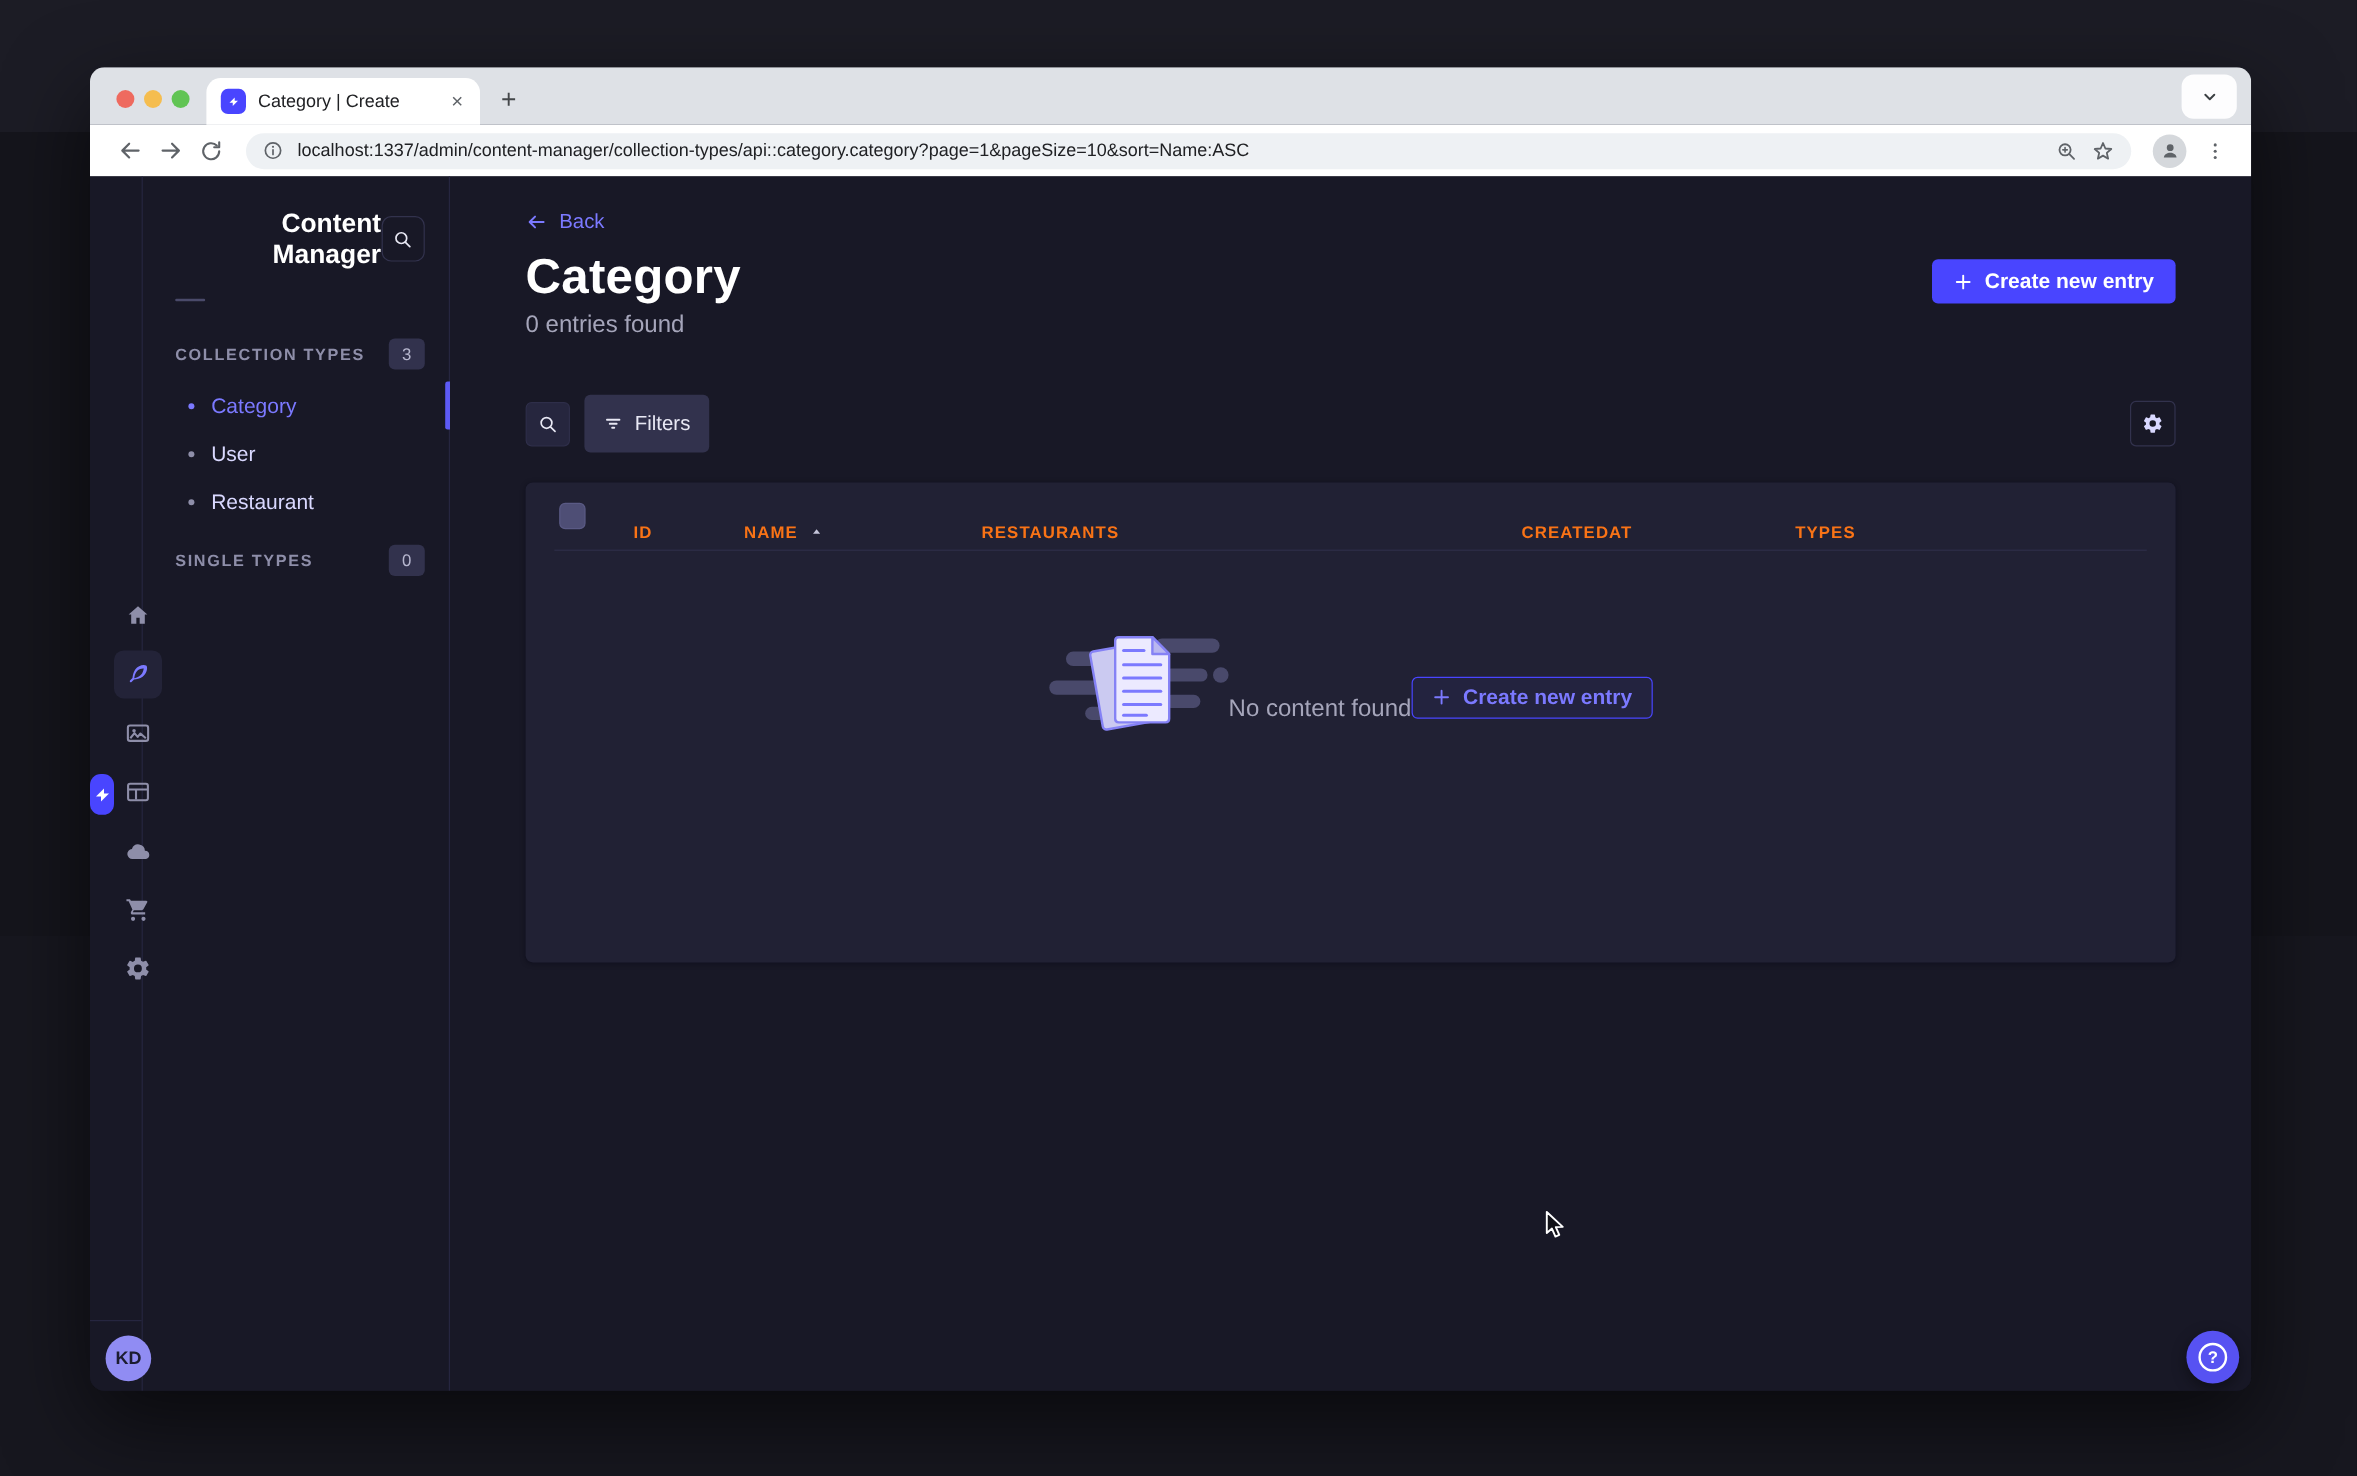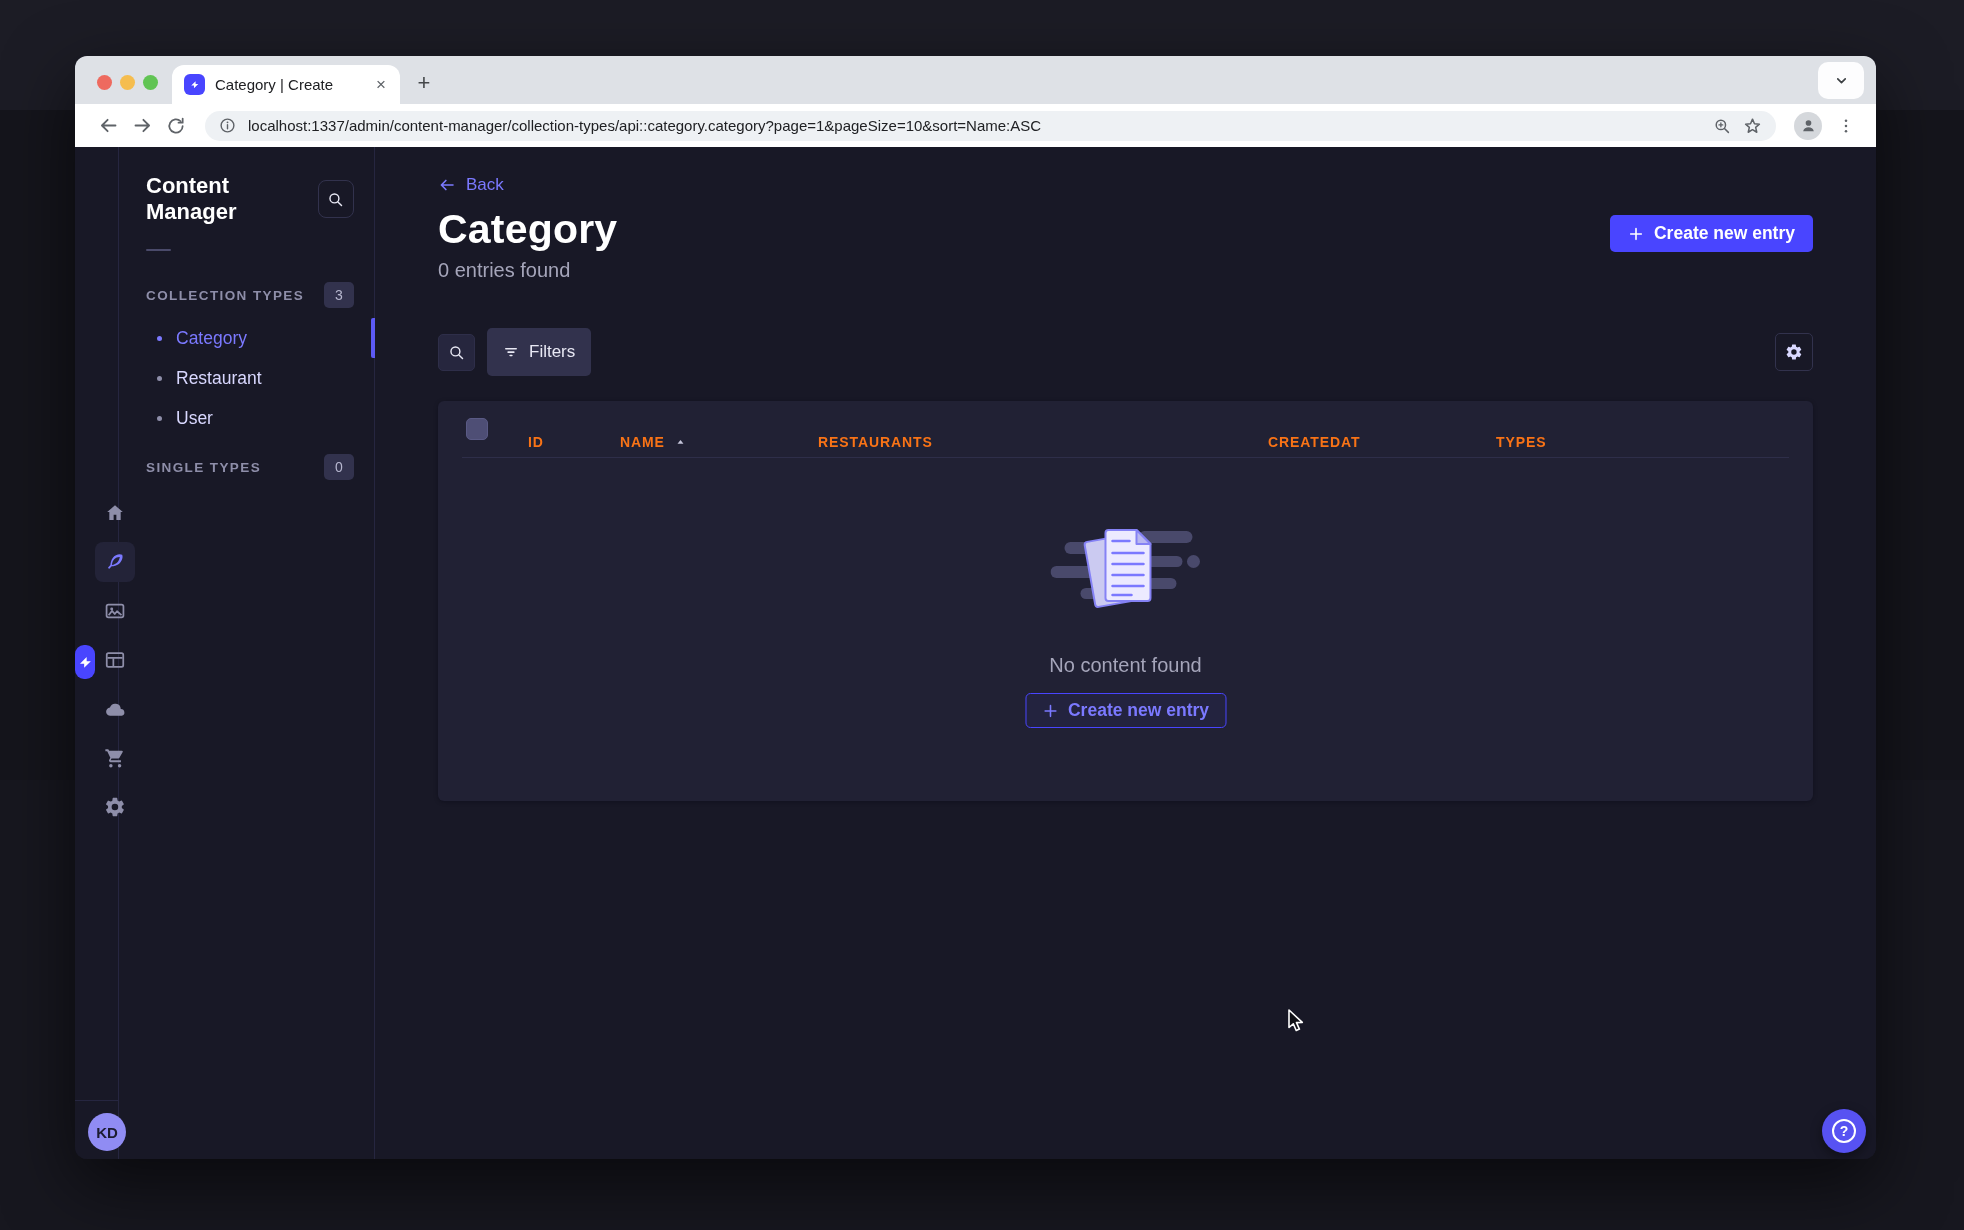--- a/index.html
+++ b/index.html
@@ -48,21 +48,21 @@
   .pnav-div { width:64px; height:1px; background:#262640; margin-top:17px; }
   .pnav-items { display:flex; flex-direction:column; gap:9px; margin-top:14px; }
   .pbtn { width:40px; height:40px; border-radius:8px; display:grid; place-items:center; color:#8e8ea9; }
   .pbtn.active { background:#232338; color:#7b79ff; }
   .pnav-bottom-div { position:absolute; left:0; right:0; bottom:58px; height:1px; background:#262640; }
   .user-avatar { position:absolute; left:13px; bottom:8px; width:38px; height:38px; border-radius:50%;
     background:#908cf3; color:#1c1c30; font-size:15px; font-weight:bold; display:grid; place-items:center; }
 
   
   .snav { width:256px; flex:none; border-right:1px solid #262640; position:relative; padding-top:26px; }
-  .snav-head { display:flex; align-items:center; justify-content:space-between; padding:0 20px 0 27px; }
+  .snav-head { display:flex; align-items:center; justify-content:space-between; padding:0 20px 0 27px;text-align:right; }
   .snav-title { font-size:22px; font-weight:bold; color:#ffffff; }
   .snav-search { width:38px; height:38px; border:1px solid #32324d; border-radius:8px; background:transparent;
     color:#e8e8f4; display:grid; place-items:center; }
   .snav-div { width:25px; height:2px; background:#4a4a6a; margin:24px 0 0 27px; border-radius:1px; }
   .section-row { display:flex; align-items:center; justify-content:space-between; margin-top:31px; padding:0 20px 0 27px; }
   .section-label { font-size:13.5px; font-weight:bold; letter-spacing:1.4px; color:#8e8ea9; }
   .badge { min-width:30px; height:26px; padding:0 7px; background:#32324d; border-radius:5px; color:#b7b7cf;
     font-size:14px; display:grid; place-items:center; }
   .ctype-list { margin-top:10px; }
   .ctype { position:relative; height:40px; display:flex; align-items:center; gap:14px; padding-left:38px;
@@ -95,21 +95,21 @@
     box-shadow:0 1px 4px rgba(3,3,16,.35); }
   .thead { position:relative; height:56px; }
   .checkbox { position:absolute; left:28px; top:17px; width:22px; height:22px; border-radius:5px;
     background:#4e4e75; border:1px solid #5a5a85; }
   .th { position:absolute; top:20px; font-size:14px; font-weight:bold; letter-spacing:.9px; color:#f97316;margin-top:13px; }
   .th-name { display:flex; align-items:center; gap:9px; }
   .th-sort { color:#c5c5da; display:grid; place-items:center; }
   .thead-div { position:absolute; left:24px; right:24px; top:56px; height:1px; background:#2e2e49; }
 
   .empty { position:absolute; left:50%; top:125px; transform:translateX(-50%);
-    display:flex; flex-direction:column; align-items:center; }
+    display:flex; flex-direction:row; align-items:center; }
   .empty-msg { margin-top:36px; font-size:20px; color:#a5a5ba; }
   .btn-outline { margin-top:16px; height:35px; border-radius:5px; background:rgba(73,69,255,.06);
     border:1px solid #4945ff; color:#7b79ff; font-family:inherit; font-size:17.5px; font-weight:600;
     display:inline-flex; align-items:center; gap:10px; padding:0 16px; }
 
   .help-fab { position:absolute; left:1747px; top:1053px; width:44px; height:44px; border-radius:50%;
     background:#5752f2; border:none; display:grid; place-items:center; box-shadow:0 4px 12px rgba(0,0,0,.4); }
   .help-glyph { width:24px; height:24px; border-radius:50%; border:2px solid #ffffff; color:#ffffff;
     font-size:14px; font-weight:bold; display:grid; place-items:center; }
 
@@ -272,25 +272,25 @@
       </div>
 
       <div class="ctype-list">
         <div class="ctype active">
           <span class="bullet"></span>
           <span>Category</span>
           <span class="active-bar"></span>
         </div>
         <div class="ctype">
           <span class="bullet"></span>
-          <span>Restaurant</span>
+          <span>User</span>
         </div>
         <div class="ctype">
           <span class="bullet"></span>
-          <span>User</span>
+          <span>Restaurant</span>
         </div>
       </div>
 
       <div class="section-row second">
         <span class="section-label">SINGLE TYPES</span>
         <span class="badge">0</span>
       </div>
     </nav>
 
     <main class="main">

